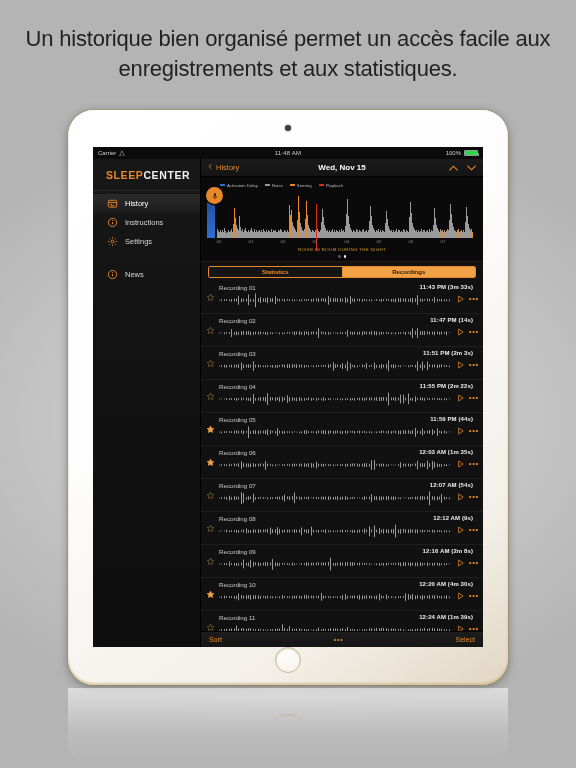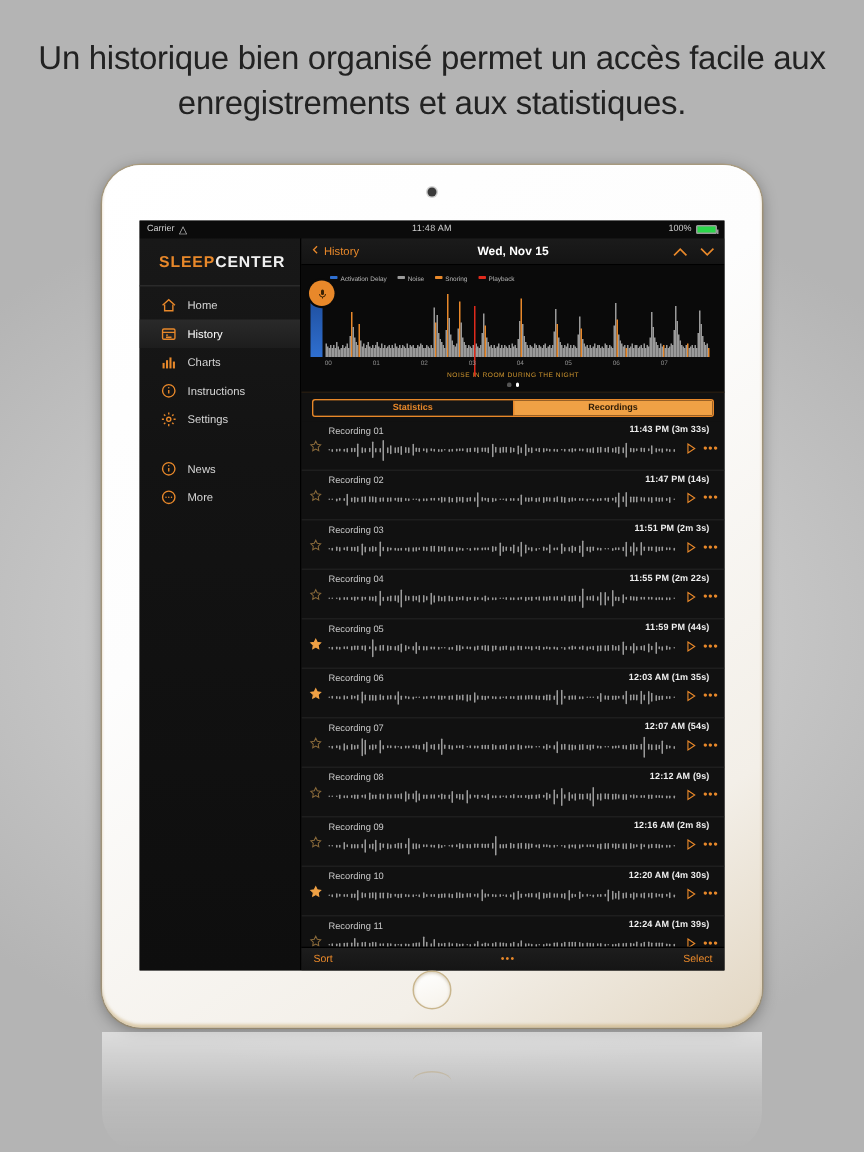--- a/index.html
+++ b/index.html
@@ -205,53 +205,33 @@
     </div>
 
     <div id="app">
 
       <div id="sidebar">
         <div id="brand">
           <span class="b1">SLEEP</span><span class="b2">CENTER</span>
         </div>
         <div class="nav-sep"></div>
 
-        <div class="nav-item">
-          <span class="nav-icon">
-            <svg viewBox="0 0 24 24" fill="none" stroke="currentColor" stroke-width="2">
-                <path d="M3 12 12 4l9 8"></path>
-                <path d="M6 11v9h12v-9"></path>
-              </svg>
-          </span>
-          <span>Home</span>
-        </div>
 
 
         <div class="nav-item active">
           <span class="nav-icon">
             <svg viewBox="0 0 24 24" fill="none" stroke="currentColor" stroke-width="2">
                 <rect x="3" y="5" width="18" height="15" rx="2"></rect>
                 <path d="M3 10h18"></path>
                 <path d="M8 14h3M8 17h8"></path>
               </svg>
           </span>
           <span>History</span>
         </div>
 
-        <div class="nav-item">
-          <span class="nav-icon">
-            <svg viewBox="0 0 24 24" fill="currentColor">
-                <rect x="3" y="13" width="3" height="8"></rect>
-                <rect x="8" y="9" width="3" height="12"></rect>
-                <rect x="13" y="5" width="3" height="16"></rect>
-                <rect x="18" y="11" width="3" height="10"></rect>
-              </svg>
-          </span>
-          <span>Charts</span>
-        </div>
 
 
         <div class="nav-item">
           <span class="nav-icon">
             <svg viewBox="0 0 24 24" fill="none" stroke="currentColor" stroke-width="2">
                 <circle cx="12" cy="12" r="9"></circle>
                 <path d="M12 11v5"></path>
                 <circle cx="12" cy="7.8" r="1.1" fill="currentColor" stroke="none"></circle>
               </svg>
           </span>
@@ -274,31 +254,20 @@
           <span class="nav-icon">
             <svg viewBox="0 0 24 24" fill="none" stroke="currentColor" stroke-width="2">
                 <circle cx="12" cy="12" r="9"></circle>
                 <path d="M12 11v5"></path>
                 <circle cx="12" cy="7.8" r="1.1" fill="currentColor" stroke="none"></circle>
               </svg>
           </span>
           <span>News</span>
         </div>
 
-        <div class="nav-item">
-          <span class="nav-icon">
-            <svg viewBox="0 0 24 24" fill="none" stroke="currentColor" stroke-width="2">
-                <circle cx="12" cy="12" r="9"></circle>
-                <circle cx="8" cy="12" r="1.1" fill="currentColor" stroke="none"></circle>
-                <circle cx="12" cy="12" r="1.1" fill="currentColor" stroke="none"></circle>
-                <circle cx="16" cy="12" r="1.1" fill="currentColor" stroke="none"></circle>
-              </svg>
-          </span>
-          <span>More</span>
-        </div>
       </div>
 
       <div id="main">
 
         <div id="navbar">
           <div id="back-btn">
             <span>
               <svg viewBox="0 0 24 24" width="7" height="9" fill="none" stroke="currentColor" stroke-width="3">
                   <path d="M15 4 7 12l8 8"></path>
                 </svg>

